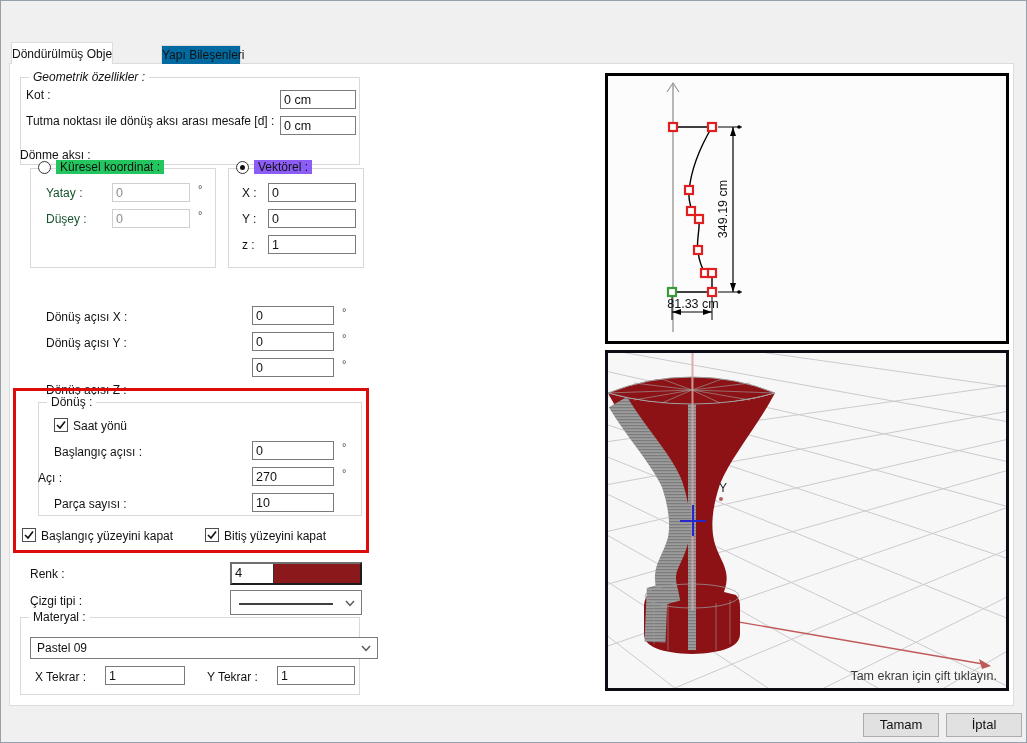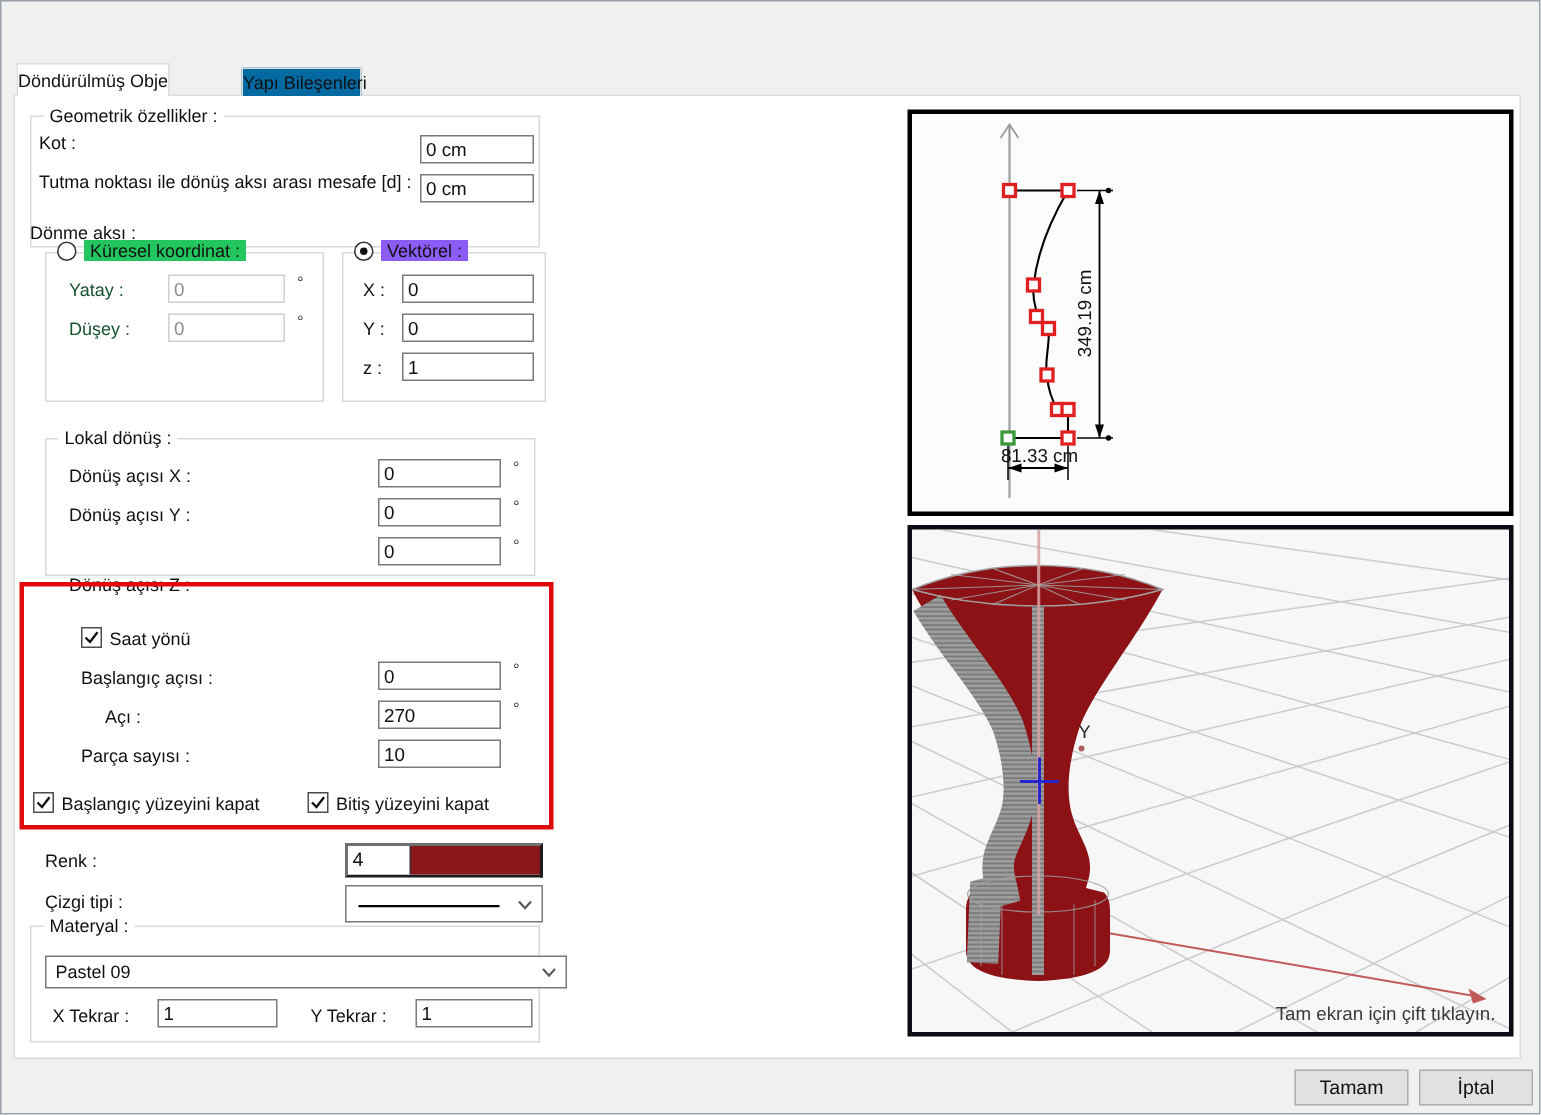--- a/index.html
+++ b/index.html
@@ -59,21 +59,21 @@
 
   <div class="tab active">
     <span>Döndürülmüş Obje</span>
   </div>
   <div class="tab inactive">
     <span>Yapı Bileşenleri</span>
   </div>
 
   <div class="page">
 
-    <div class="group" style="left:10px;top:13px;width:340px;height:88px;">
+    <div class="group" style="left:10px;top:13px;width:340px;height:88px;font-style:italic;">
       <span class="gt">Geometrik özellikler :</span>
     </div>
     <span class="lbl" style="left:16px;top:24px;">Kot :</span>
     <input class="tin" style="left: 270px; top: 26px; width: 76px;" value="0 cm">
     <span class="lbl" style="left:16px;top:50px;">Tutma noktası ile dönüş aksı arası mesafe [d] :</span>
     <input class="tin" style="left: 270px; top: 52px; width: 76px;" value="0 cm">
 
     <span class="lbl" style="left:10px;top:84px;">Dönme aksı :</span>
 
     <div class="group" style="left:20px;top:104px;width:186px;height:100px;"></div>
@@ -89,45 +89,45 @@
     <div class="group" style="left:218px;top:104px;width:136px;height:100px;"></div>
     <span class="radio on" style="left:226px;top:97px;z-index:2;"></span>
     <span class="lbl" style="left:244px;top:96px;background:#8b5cf6;padding:0 4px;z-index:2;">Vektörel :</span>
     <span class="lbl" style="left:232px;top:122px;">X :</span>
     <input class="tin" style="left: 258px; top: 119px; width: 88px;" value="0">
     <span class="lbl" style="left:232px;top:148px;">Y :</span>
     <input class="tin" style="left: 258px; top: 145px; width: 88px;" value="0">
     <span class="lbl" style="left:232px;top:174px;">z :</span>
     <input class="tin" style="left: 258px; top: 171px; width: 88px;" value="1">
 
-    <div class="group" style="left:20px;top:228px;width:327px;height:92px;">
-      <span class="gt">Lokal dönüş :</span>
-    </div>
     <span class="lbl" style="left:36px;top:246px;">Dönüş açısı X :</span>
     <input class="tin" style="left: 242px; top: 242px; width: 82px;" value="0">
     <span class="deg" style="left:332px;top:242px;">°</span>
     <span class="lbl" style="left:36px;top:272px;">Dönüş açısı Y :</span>
     <input class="tin" style="left: 242px; top: 268px; width: 82px;" value="0">
     <span class="deg" style="left:332px;top:268px;">°</span>
     <span class="lbl" style="left:36px;top:298px;margin-top:21px;">Dönüş açısı Z :</span>
     <input class="tin" style="left: 242px; top: 294px; width: 82px;" value="0">
     <span class="deg" style="left:332px;top:294px;">°</span>
 
     <div class="redbox" style="left:3px;top:324px;width:356px;height:165px;"></div>
 
+    <div class="group" style="left:28px;top:338px;width:324px;height:114px;">
+      <span class="gt">Dönüş :</span>
+    </div>
     <span class="cb" style="left:44px;top:354px;">
       <svg width="12" height="12" viewBox="0 0 12 12">
           <polyline points="2,6 5,9 10,2.5" fill="none" stroke="#111" stroke-width="1.6"></polyline>
         </svg>
     </span>
     <span class="lbl" style="left:63px;top:355px;">Saat yönü</span>
     <span class="lbl" style="left:44px;top:381px;">Başlangıç açısı :</span>
     <input class="tin" style="left: 242px; top: 377px; width: 82px;" value="0">
     <span class="deg" style="left:332px;top:377px;">°</span>
-    <span class="lbl" style="left:60px;top:407px;">Açı :</span>
+    <span class="lbl" style="left:28px;top:407px;">Açı :</span>
     <input class="tin" style="left: 242px; top: 403px; width: 82px;" value="270">
     <span class="deg" style="left:332px;top:403px;">°</span>
     <span class="lbl" style="left:44px;top:433px;">Parça sayısı :</span>
     <input class="tin" style="left: 242px; top: 429px; width: 82px;" value="10">
 
     <span class="cb" style="left:12px;top:464px;">
       <svg width="12" height="12" viewBox="0 0 12 12">
           <polyline points="2,6 5,9 10,2.5" fill="none" stroke="#111" stroke-width="1.6"></polyline>
         </svg>
     </span>

